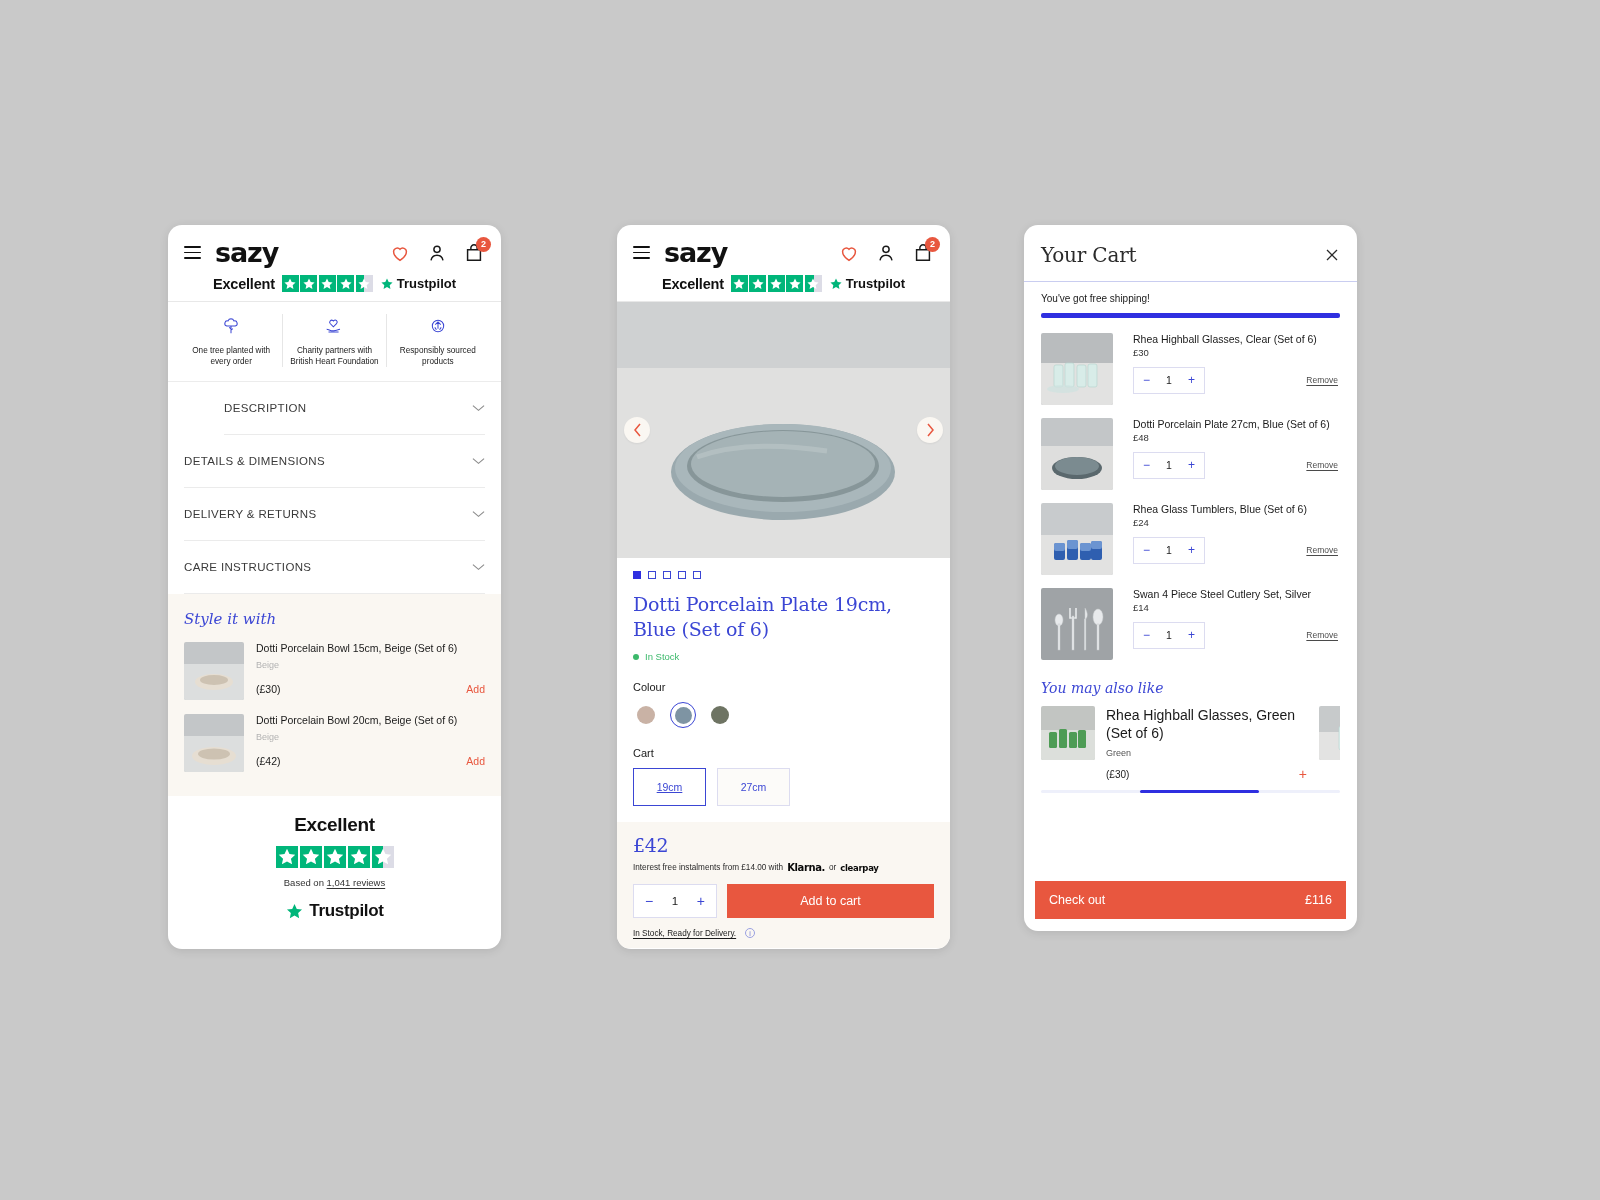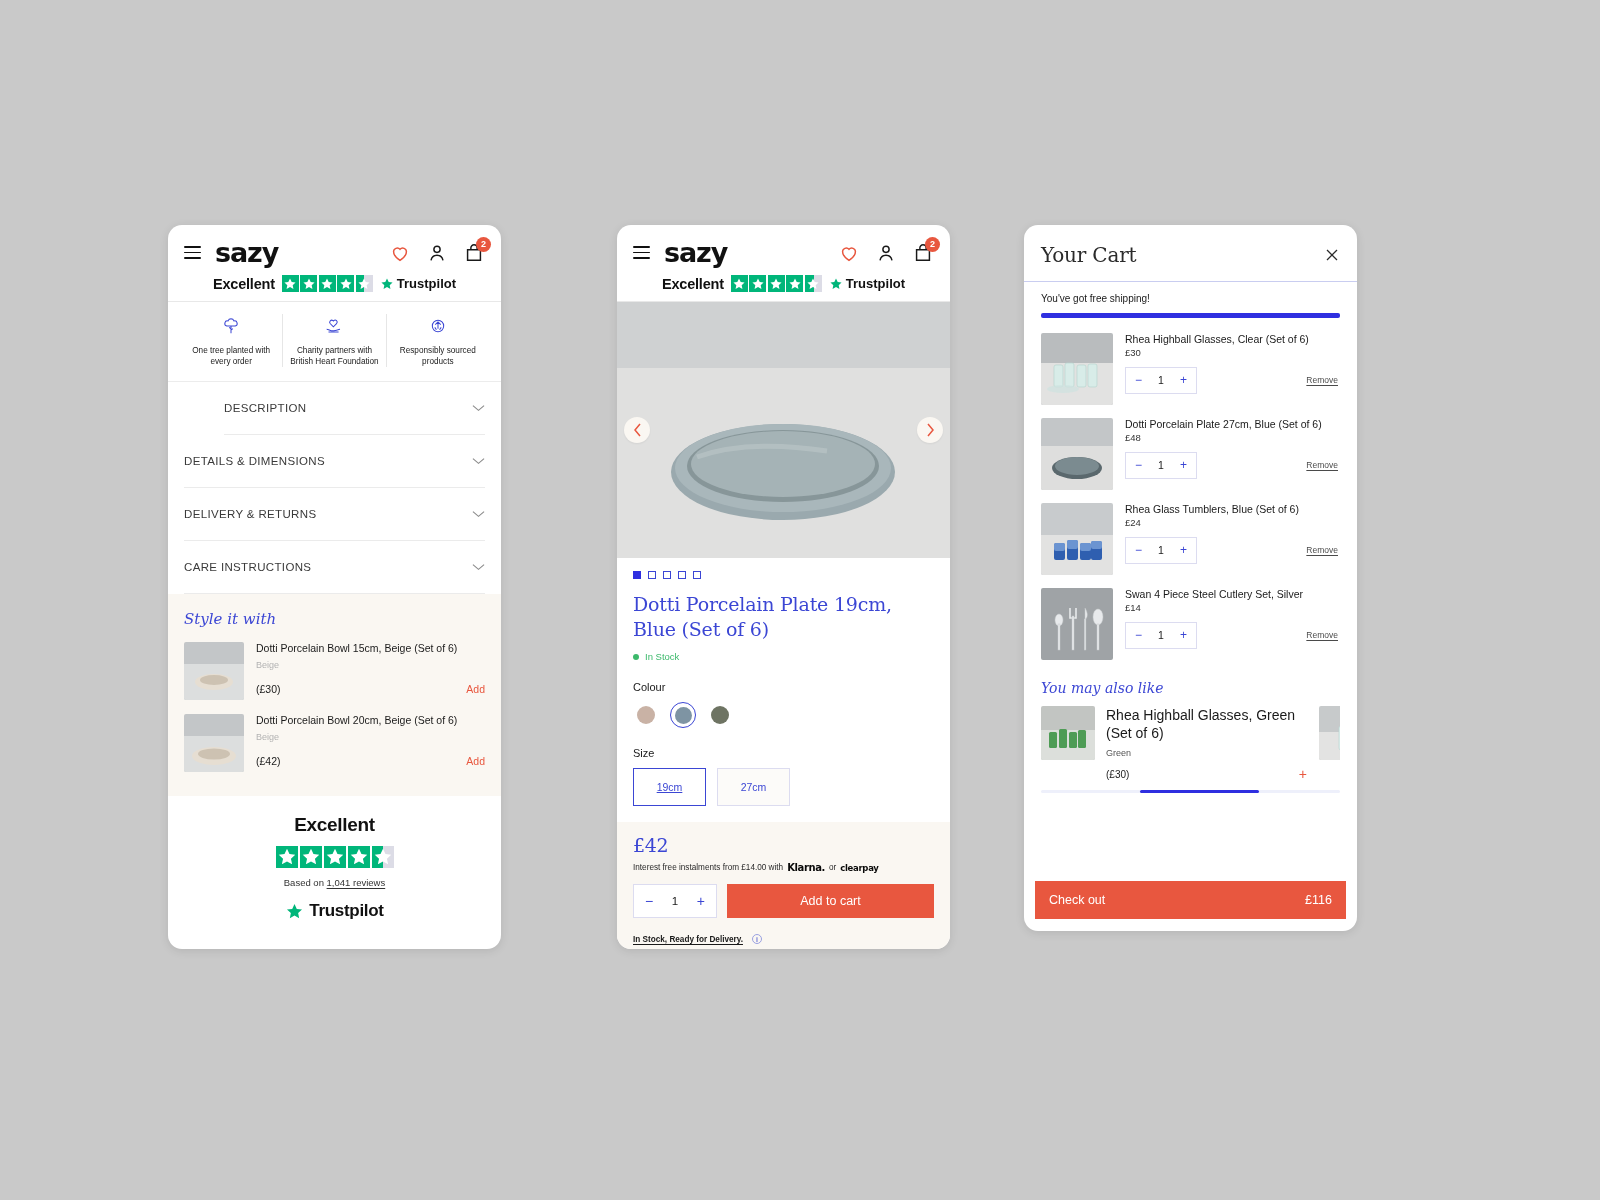--- a/index.html
+++ b/index.html
@@ -152,38 +152,38 @@
   .qty {
     width: 84px; height: 34px; border: 1px solid #dcdcf0; background: #fff;
     display: flex; align-items: center; justify-content: space-between; padding: 0 11px;
   }
   .qty button { border: 0; background: none; color: #3b46d4; font-size: 14px; cursor: pointer; line-height: 1; font-family: "Liberation Sans", sans-serif; }
   .qty .q { font-size: 11.5px; color: #1a1a1a; }
   .addcart {
     flex: 1; height: 34px; background: #e8573f; color: #fff; border: 0;
     font-size: 12.5px; cursor: pointer; font-family: "Liberation Sans", sans-serif;
   }
-  .deliv { display: flex; align-items: center; gap: 9px; margin-top: 16px; font-weight: bold; }
+  .deliv { display: flex; align-items: center; gap: 9px; margin-top: 10px; }
   .deliv span { font-size: 8.2px; color: #1a1a1a; text-decoration: underline; text-underline-offset: 2px; }
   .info-i { width: 10px; height: 10px; border: 1px solid #9aa0e0; border-radius: 50%;
     font-size: 7px; color: #6b74d8; display: flex; align-items: center; justify-content: center; }
 
   
   .cart-head {
     display: flex; align-items: center; justify-content: space-between;
     padding: 18px 17px 14px 17px; border-bottom: 1px solid #c9cdf0;
   }
   .cart-title { font-family: "DejaVu Serif", serif; font-size: 20px; color: #2b2b2b; letter-spacing: -.2px; }
   .cart-close { width: 16px; height: 16px; cursor: pointer; }
   .ship { padding: 11px 17px 0 17px; }
   .ship-txt { font-size: 10px; color: #1a1a1a; }
   .ship-bar { height: 5px; background: #2f2fe0; border-radius: 2px; margin-top: 9px; }
 
   .cart-items { padding: 6px 17px 0 17px; }
-  .citem { display: flex; gap: 12px; padding: 9px 0 4px 0; justify-content: center; }
+  .citem { display: flex; gap: 20px; padding: 9px 0 4px 0; justify-content: center; }
   .cthumb { width: 72px; height: 72px; flex: none; overflow: hidden; border-radius: 2px; }
   .cinfo { flex: 1; min-width: 0; }
   .cname { font-size: 10.5px; color: #1a1a1a; line-height: 1.3; }
   .cprice { font-size: 9.5px; color: #333; }
   .crow { display: flex; align-items: center; justify-content: space-between; margin-top: 9px; }
   .cqty {
     width: 72px; height: 27px; border: 1px solid #dcdcf0; background: #fff;
     display: flex; align-items: center; justify-content: space-between; padding: 0 9px;
   }
   .cqty button { border:0; background:none; color:#3b46d4; font-size:12px; cursor:pointer; line-height:1; font-family: "Liberation Sans", sans-serif; }
@@ -521,21 +521,21 @@
             <div class="sw" style="background:#c9b2a5"></div>
           </div>
         <div class="sw-wrap sel">
             <div class="sw" style="background:#7e94a3"></div>
           </div>
         <div class="sw-wrap">
             <div class="sw" style="background:#6e7463"></div>
           </div>
       </div>
 
-      <div class="opt-label">Size</div>
+      <div class="opt-label">Cart</div>
       <div class="sizes">
         <div class="size-btn sel">19cm</div>
         <div class="size-btn">27cm</div>
       </div>
     </div>
 
     <div class="buybar">
       <div class="price">£42</div>
       <div class="finance">
         <span class="finance-txt">Interest free instalments from £14.00 with</span>

